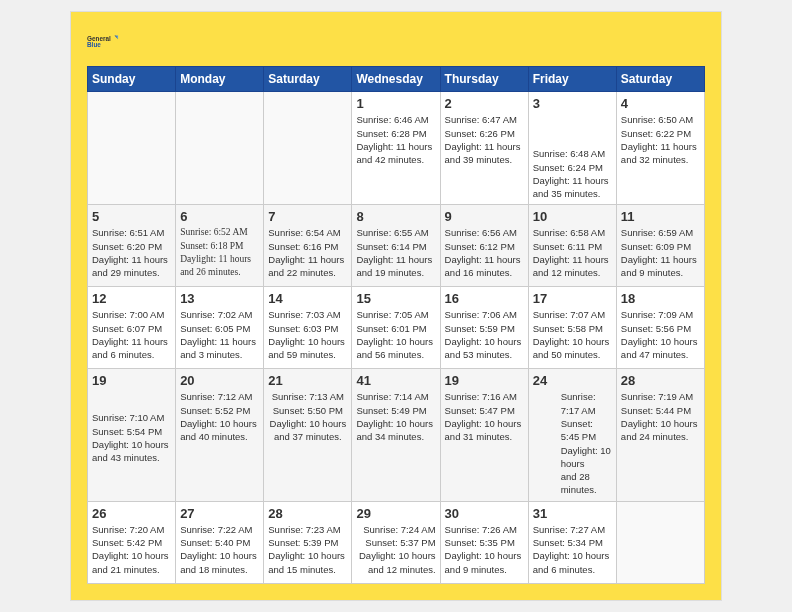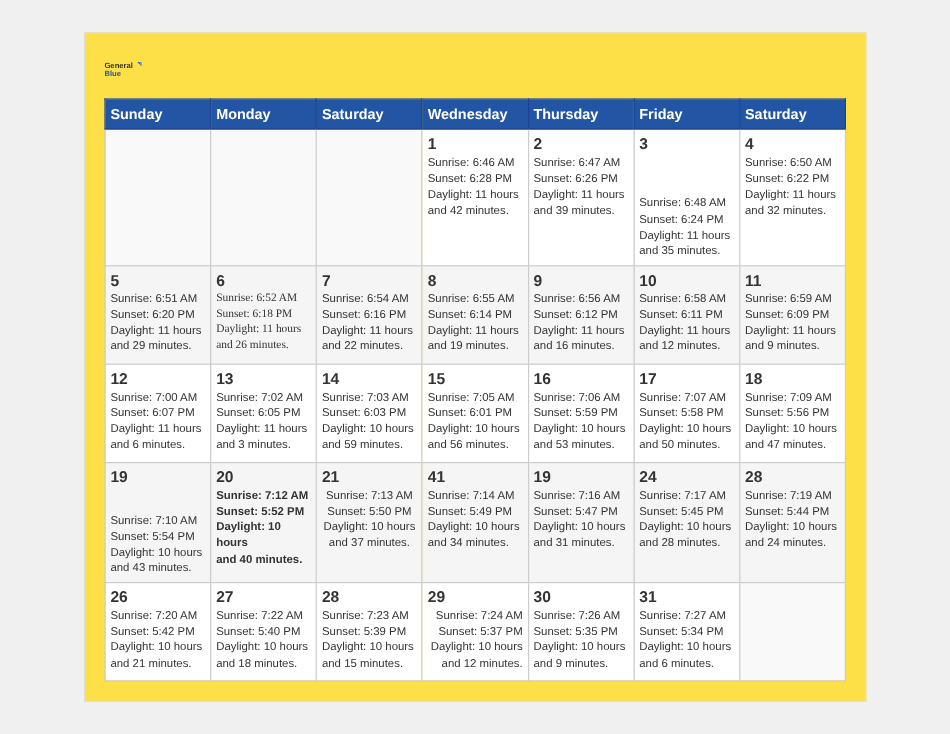--- a/index.html
+++ b/index.html
@@ -256,21 +256,21 @@
         <tr class="row-shaded">
           <td>
             <span class="day-number">19</span>
             <div class="day-info" style="white-space: pre-line; margin-top: 23px;">Sunrise: 7:10 AM
 Sunset: 5:54 PM
 Daylight: 10 hours
 and 43 minutes.</div>
           </td>
           <td>
             <span class="day-number">20</span>
-            <div class="day-info" style="white-space: pre-line; font-weight: bold;">Sunrise: 7:12 AM
+            <div class="day-info" style="white-space: pre-line;">Sunrise: 7:12 AM
 Sunset: 5:52 PM
 Daylight: 10 hours
 and 40 minutes.</div>
           </td>
           <td>
             <span class="day-number">21</span>
             <div class="day-info" style="white-space: pre-line; text-align: center;">Sunrise: 7:13 AM
 Sunset: 5:50 PM
 Daylight: 10 hours
 and 37 minutes.</div>
@@ -284,21 +284,21 @@
           </td>
           <td>
             <span class="day-number">19</span>
             <div class="day-info" style="white-space: pre-line;">Sunrise: 7:16 AM
 Sunset: 5:47 PM
 Daylight: 10 hours
 and 31 minutes.</div>
           </td>
           <td>
             <span class="day-number">24</span>
-            <div class="day-info" style="white-space: pre-line;">Sunrise: 7:17 AM
+            <div class="day-info" style="white-space: pre-line; margin-left: 28px;">Sunrise: 7:17 AM
 Sunset: 5:45 PM
 Daylight: 10 hours
 and 28 minutes.</div>
           </td>
           <td>
             <span class="day-number">28</span>
             <div class="day-info" style="white-space: pre-line;">Sunrise: 7:19 AM
 Sunset: 5:44 PM
 Daylight: 10 hours
 and 24 minutes.</div>

